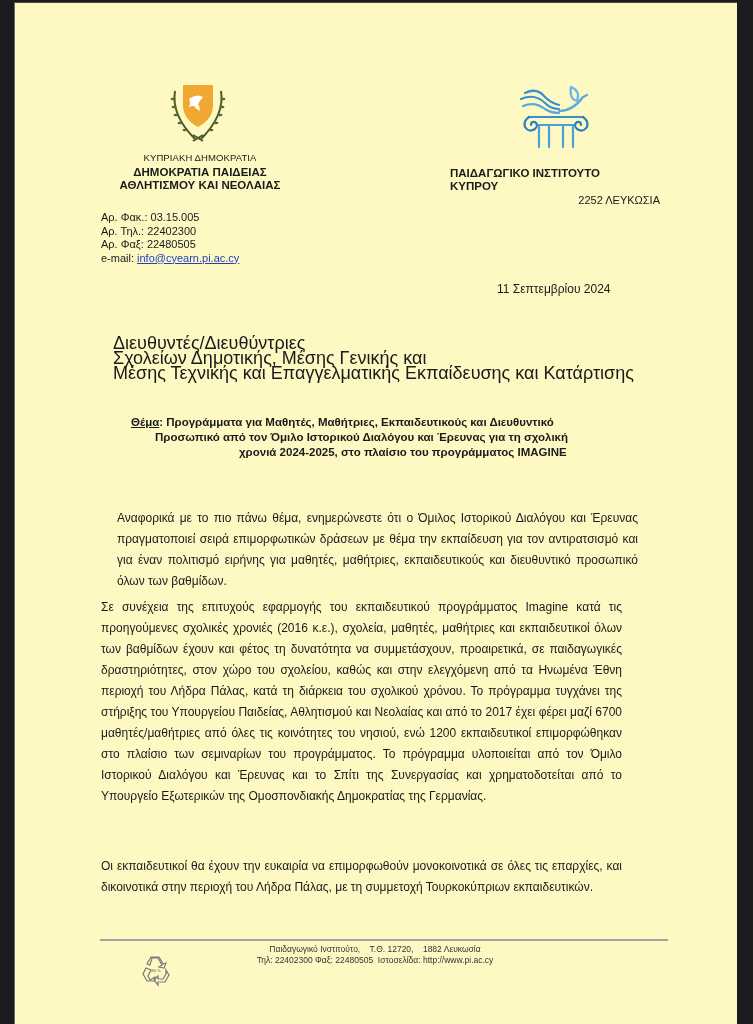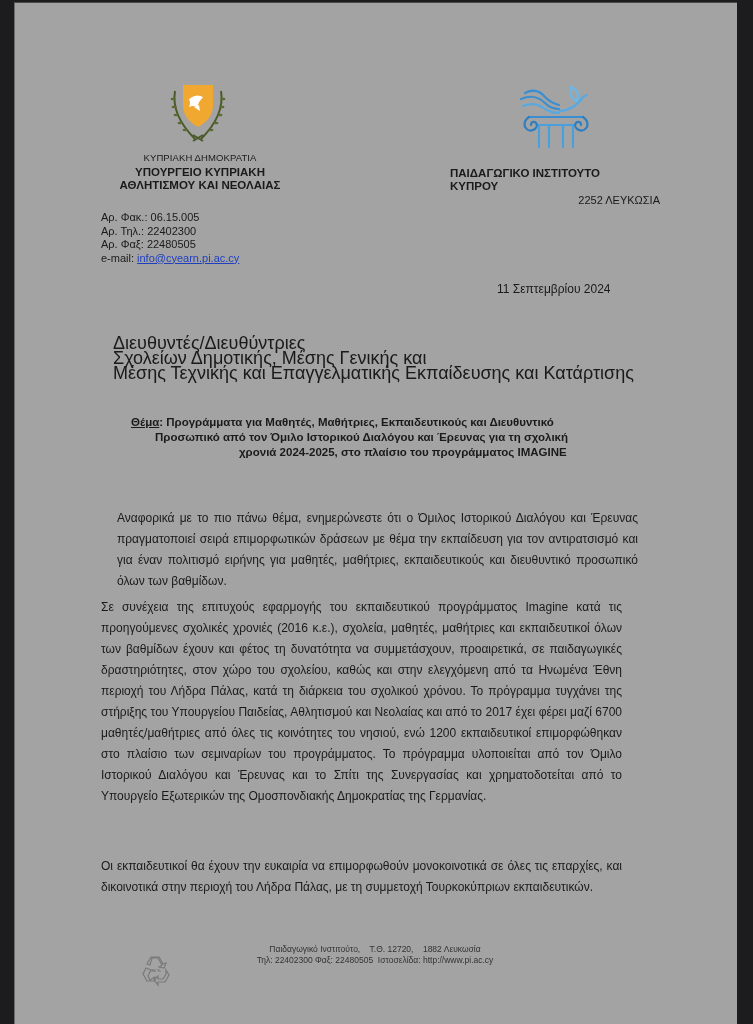--- a/index.html
+++ b/index.html
@@ -9,21 +9,21 @@
       height: 1024px;
       background: #1c1c1e;
       overflow: hidden;
     }
     .page {
       position: absolute;
       left: 14px;
       top: 2px;
       width: 723px;
       height: 1022px;
-      background: #a3a3a3;
+      background: #fef9c3;
       border-left: 1px solid #6b6b6b;
       border-top: 1px solid #4a4a4a;
       box-sizing: border-box;
       font-family: "Liberation Sans", sans-serif;
       color: #1a1a1a;
     }
     .abs { position: absolute; }
 
     
     .ministry-emblem { left: 148px; top: 76px; width: 70px; height: 70px; }
@@ -84,25 +84,25 @@
       <ellipse cx="60" cy="20" rx="2.5" ry="1.3"></ellipse>
         <ellipse cx="59" cy="28" rx="2.5" ry="1.3"></ellipse>
       <ellipse cx="57" cy="36" rx="2.5" ry="1.3"></ellipse>
         <ellipse cx="53" cy="44" rx="2.5" ry="1.3"></ellipse>
       <ellipse cx="48" cy="51" rx="2.5" ry="1.3"></ellipse>
     </g>
   </svg>
 
   <div class="abs republic-label">ΚΥΠΡΙΑΚΗ ΔΗΜΟΚΡΑΤΙΑ</div>
   <div class="abs ministry-name">
-    <div>ΥΠΟΥΡΓΕΙΟ ΚΥΠΡΙΑΚΗ</div>
+    <div>ΔΗΜΟΚΡΑΤΙΑ ΠΑΙΔΕΙΑΣ</div>
     <div>ΑΘΛΗΤΙΣΜΟΥ ΚΑΙ ΝΕΟΛΑΙΑΣ</div>
   </div>
   <div class="abs ministry-contacts">
-    <div>Αρ. Φακ.: 06.15.005</div>
+    <div>Αρ. Φακ.: 03.15.005</div>
     <div>Αρ. Τηλ.: 22402300</div>
     <div>Αρ. Φαξ: 22480505</div>
     <div><span>e-mail: </span><a>info@cyearn.pi.ac.cy</a></div>
   </div>
 
   <svg class="abs pi-logo" viewBox="0 0 82 72">
     <g fill="none" stroke="#3b8fd0" stroke-width="2.2" stroke-linecap="round">
       <path d="M10 12 Q22 6 30 16 Q36 22 44 24"></path>
       <path d="M6 18 Q20 12 30 22 Q36 28 44 28"></path>
       <path d="M8 25 Q20 20 30 28 Q36 32 44 32" stroke="#5aa8e0"></path>

